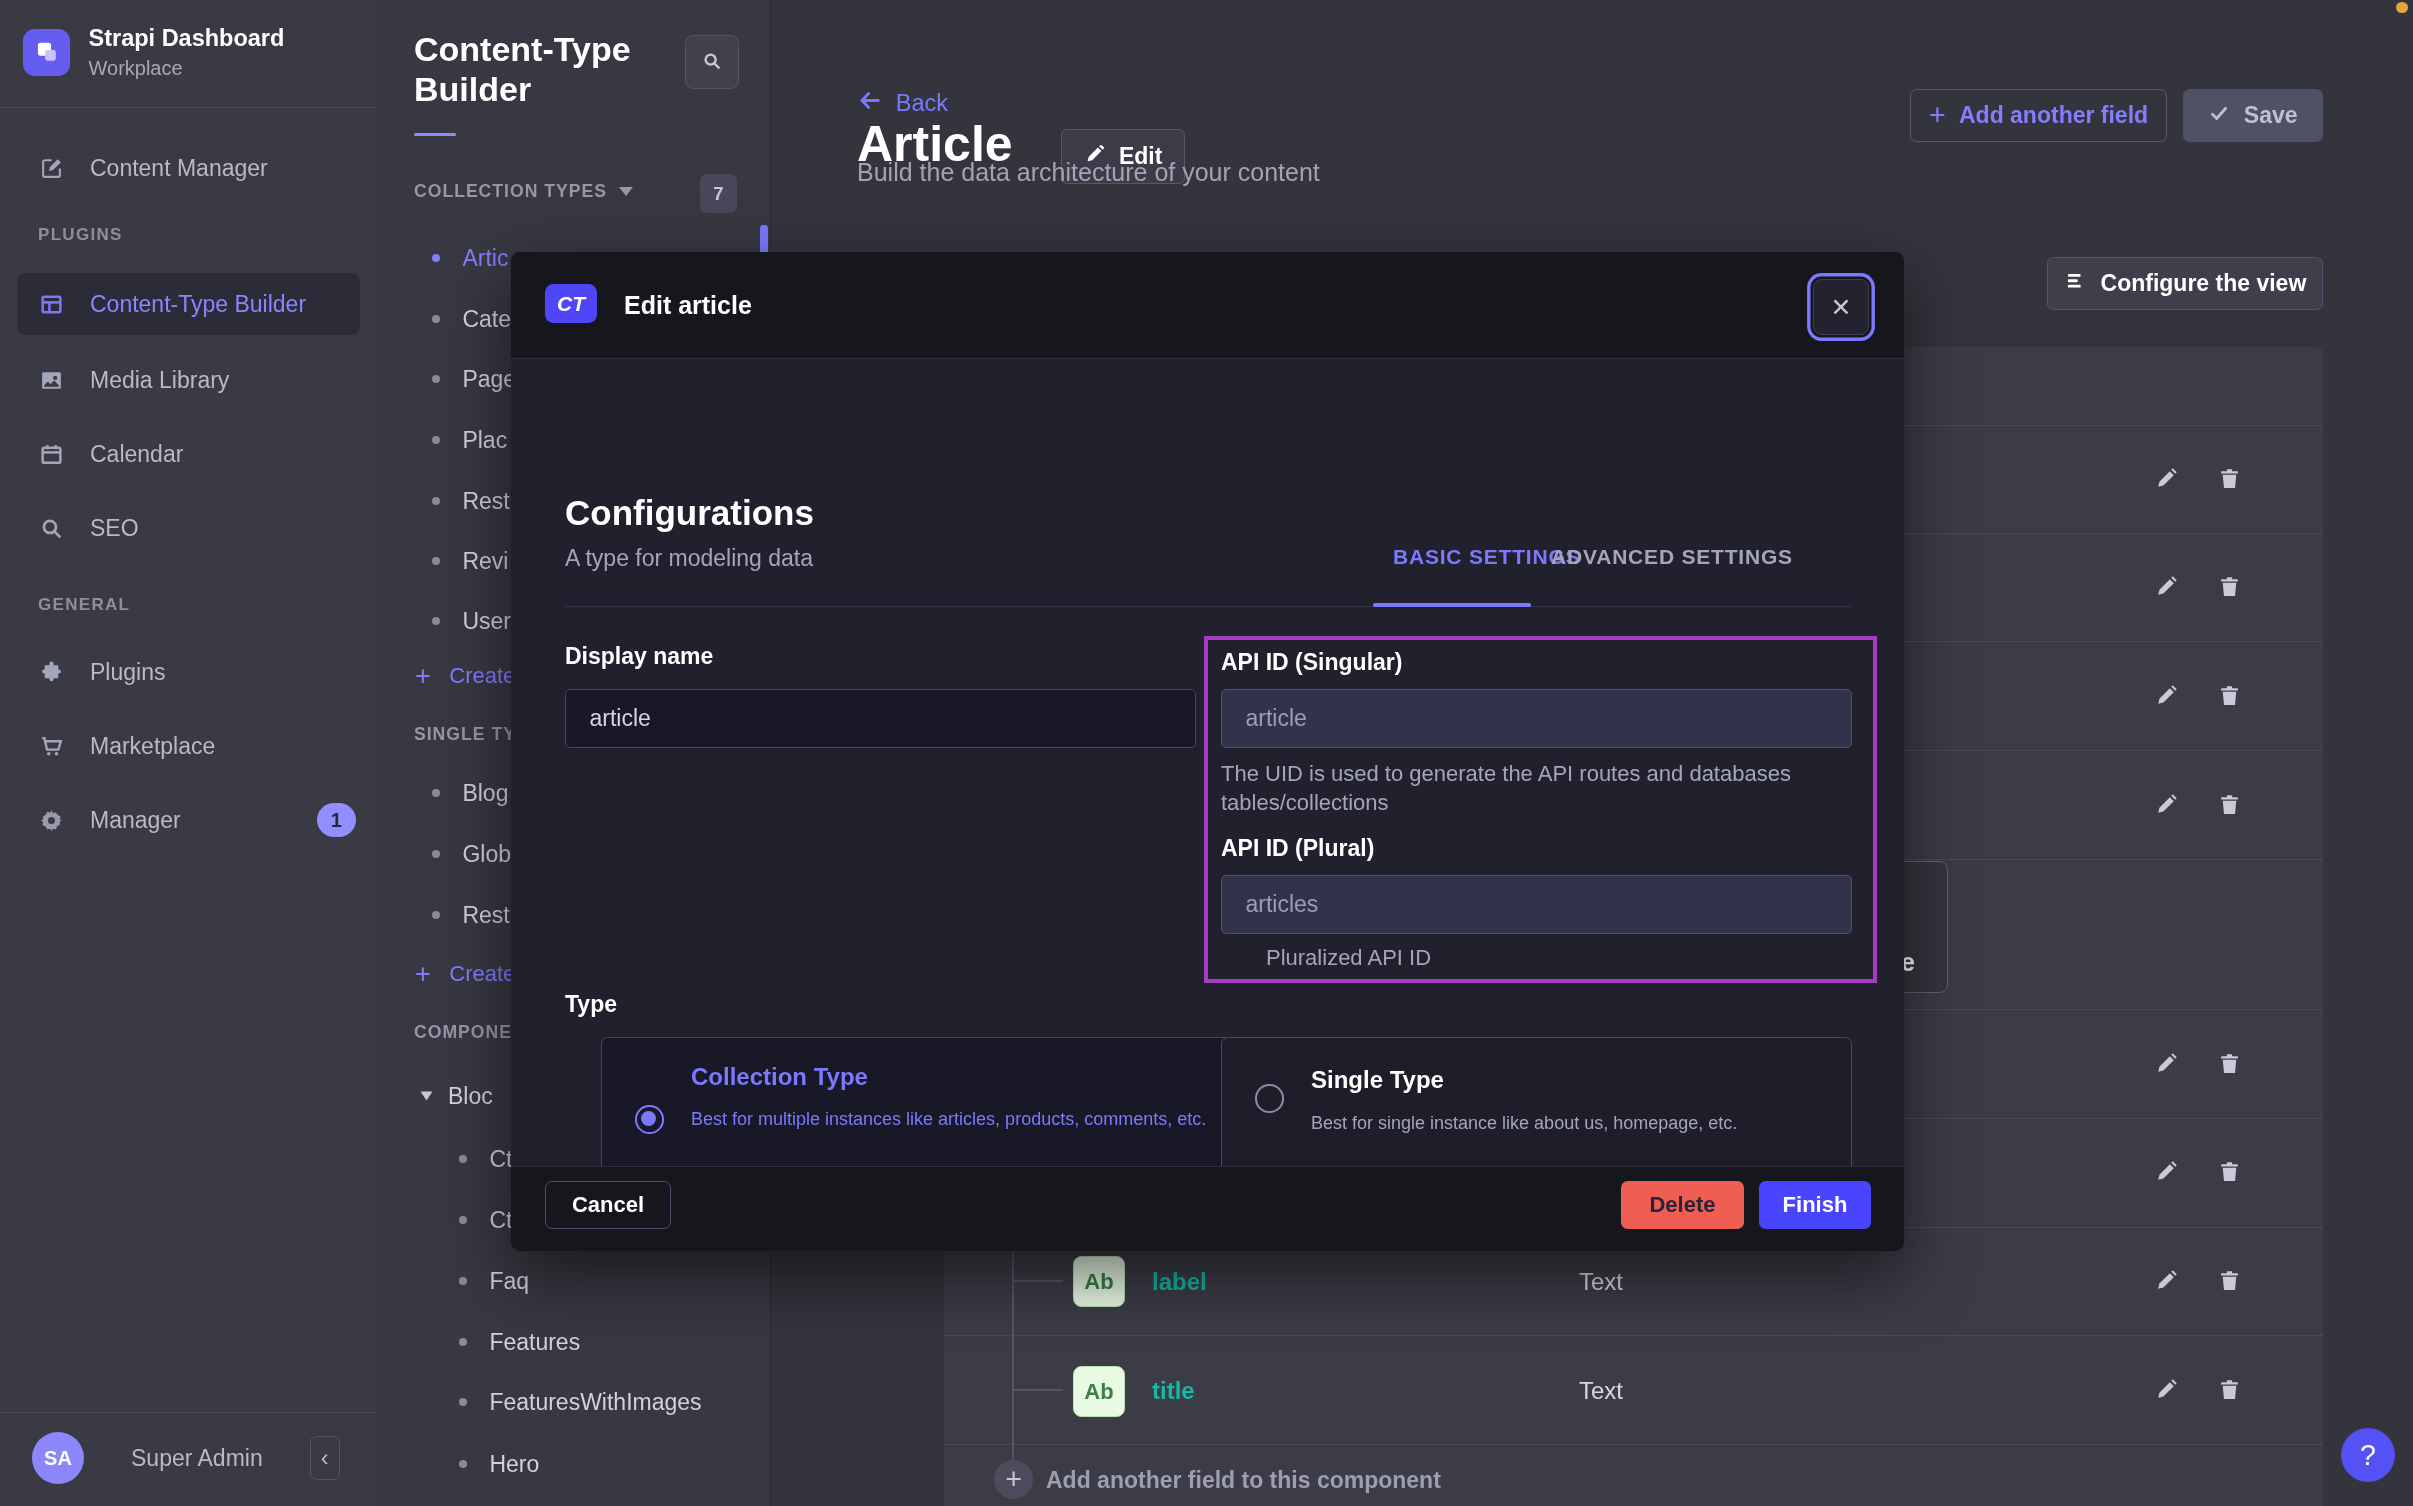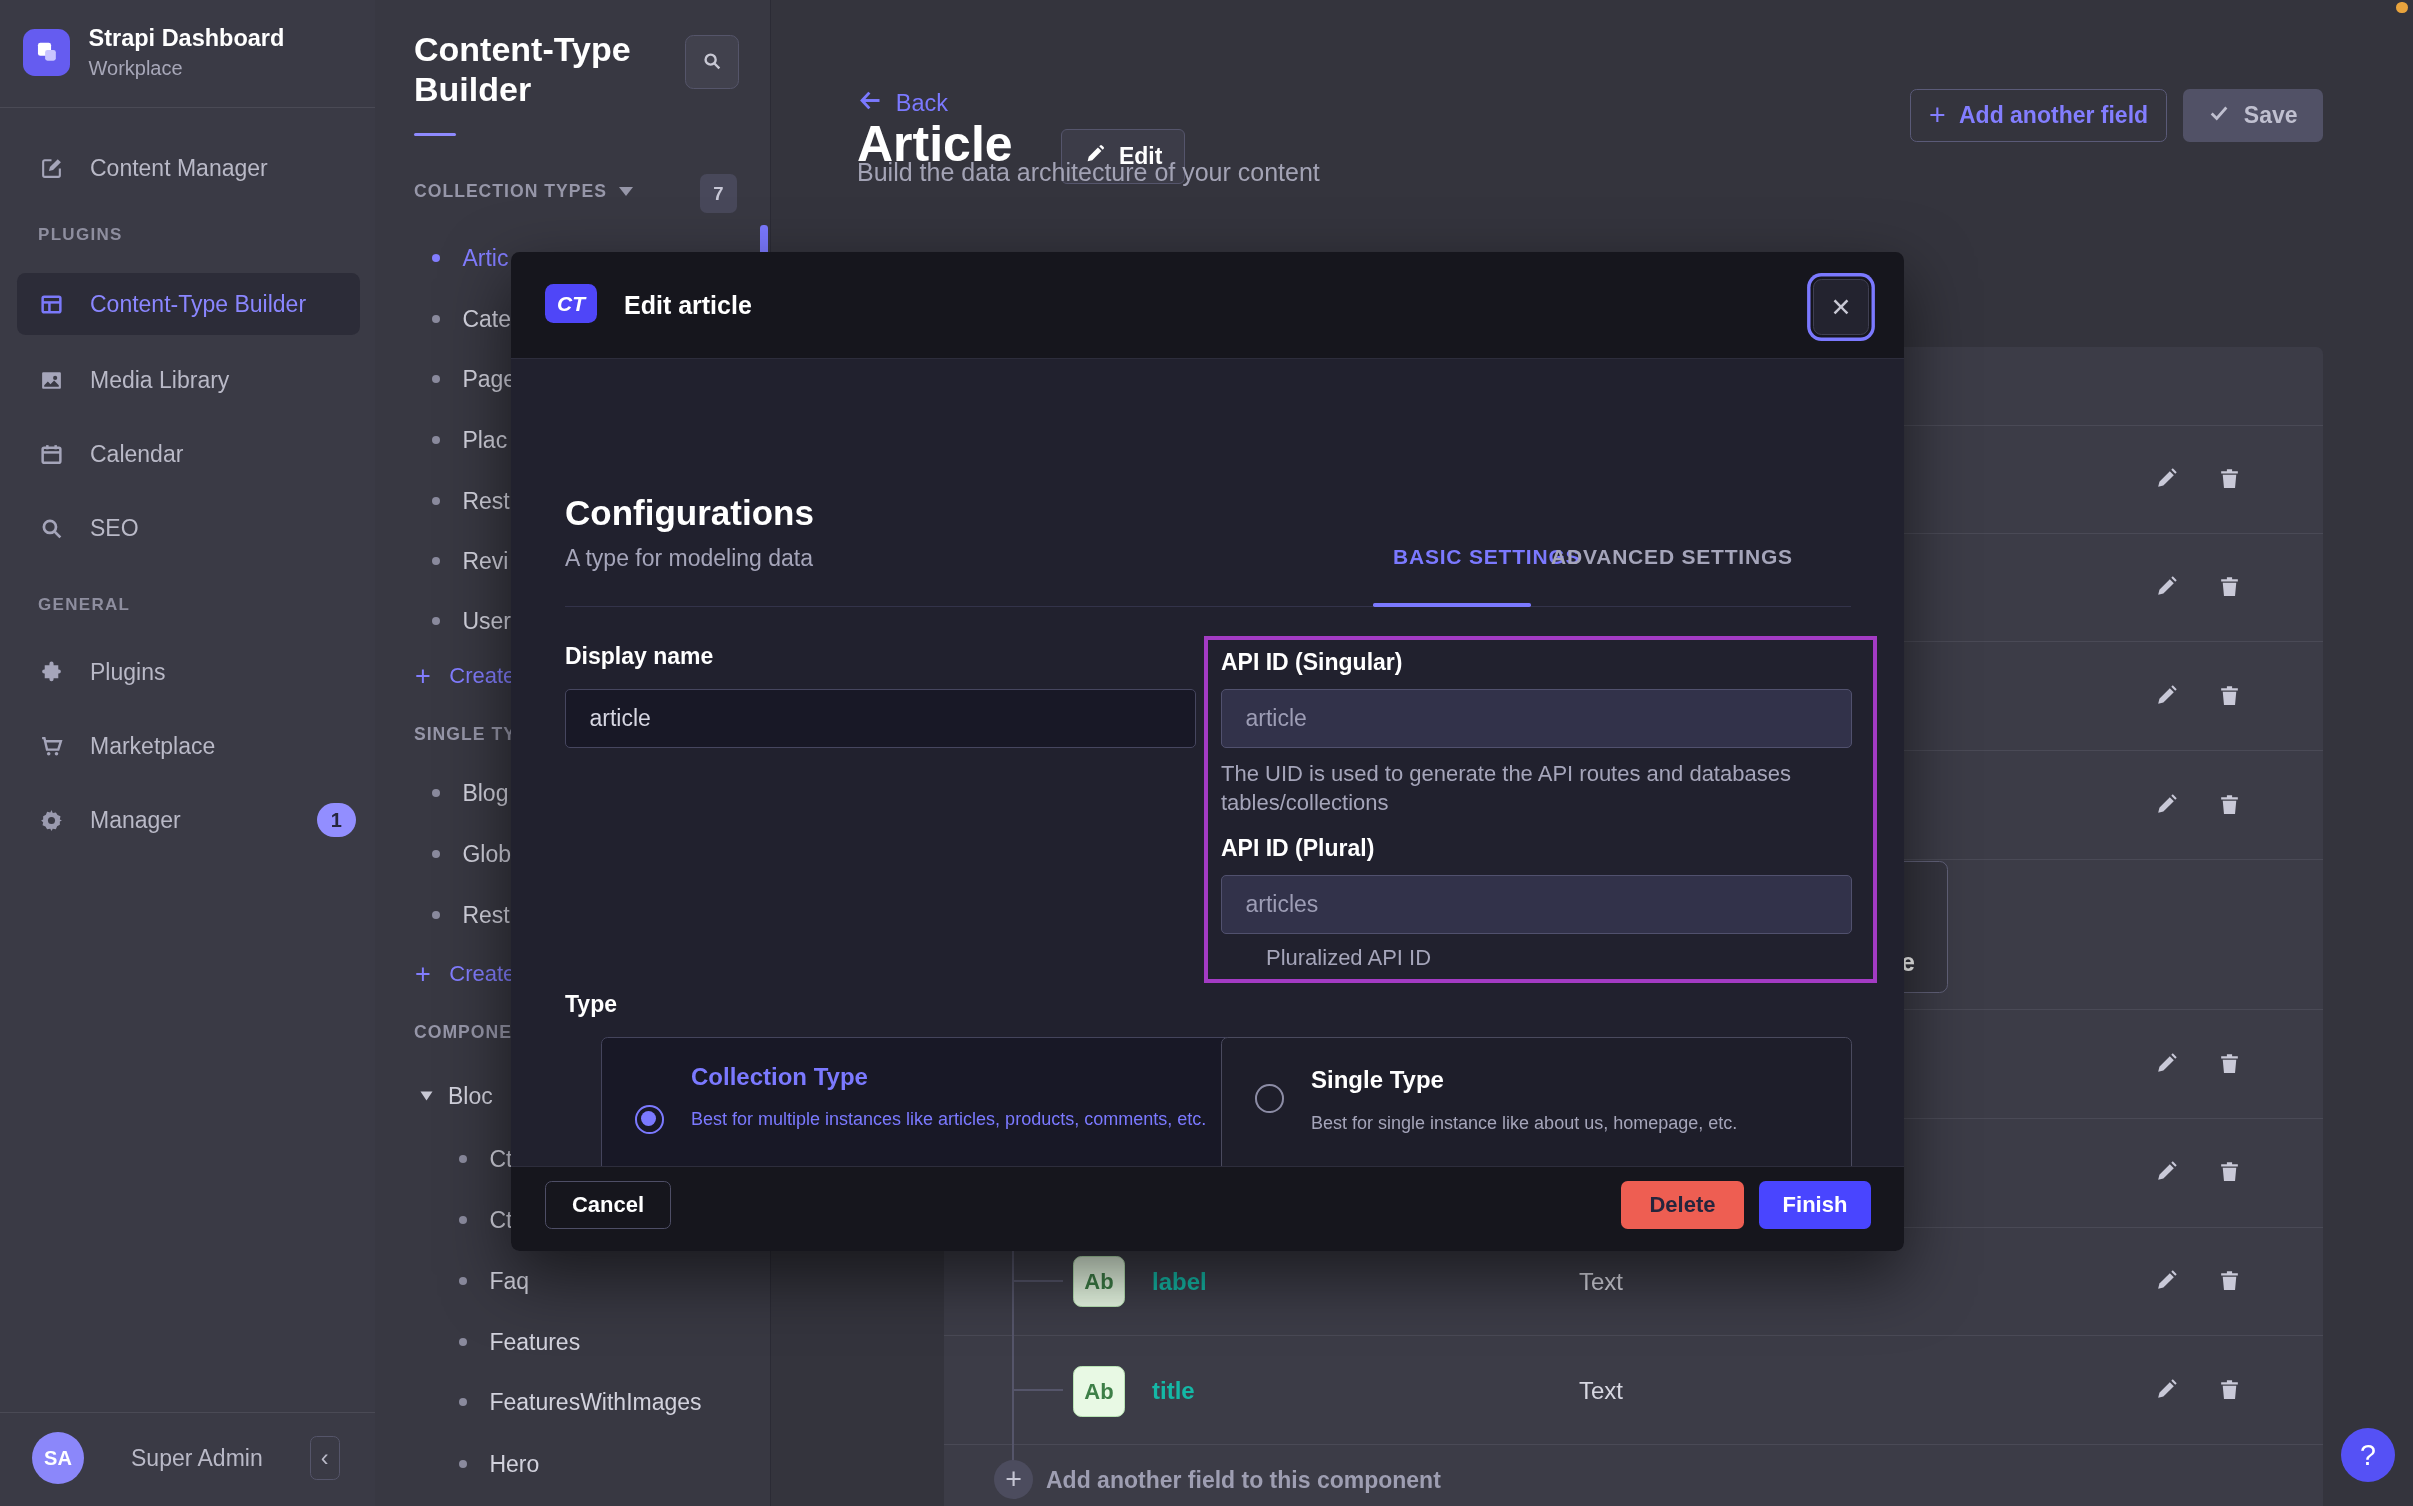--- a/index.html
+++ b/index.html
@@ -372,20 +372,30 @@
 
   <div class="abs btn btn-gray icon-sm" style="left:2183px;top:89px;width:140px;height:53px;">
     <span>
       <svg viewBox="0 0 24 24" fill="none" stroke="currentColor" stroke-width="3">
           <polyline points="4 12.5 9.5 18 20 6"></polyline>
         </svg>
     </span>
     <span>Save</span>
   </div>
 
+  <div class="abs btn btn-outline" style="left:2047px;top:257px;width:276px;height:53px;background:#3f3f4b;">
+    <span>
+      <svg viewBox="0 0 24 24" width="23.5" height="23.5" fill="currentColor">
+          <rect x="4" y="5" width="13" height="3" rx="1"></rect>
+          <rect x="4" y="10.5" width="10" height="3" rx="1"></rect>
+          <rect x="4" y="16" width="13" height="3" rx="1"></rect>
+        </svg>
+    </span>
+    <span>Configure the view</span>
+  </div>
 
   <div class="abs table-panel">
     <div class="row-div" style="top:78px;"></div>
     <div class="row-div" style="top:186px;"></div>
     <div class="row-div" style="top:294px;"></div>
     <div class="row-div" style="top:403px;"></div>
     <div class="row-div" style="top:512px;"></div>
     <div class="row-div" style="top:662px;"></div>
     <div class="row-div" style="top:771px;"></div>
     <div class="row-div" style="top:880px;"></div>

